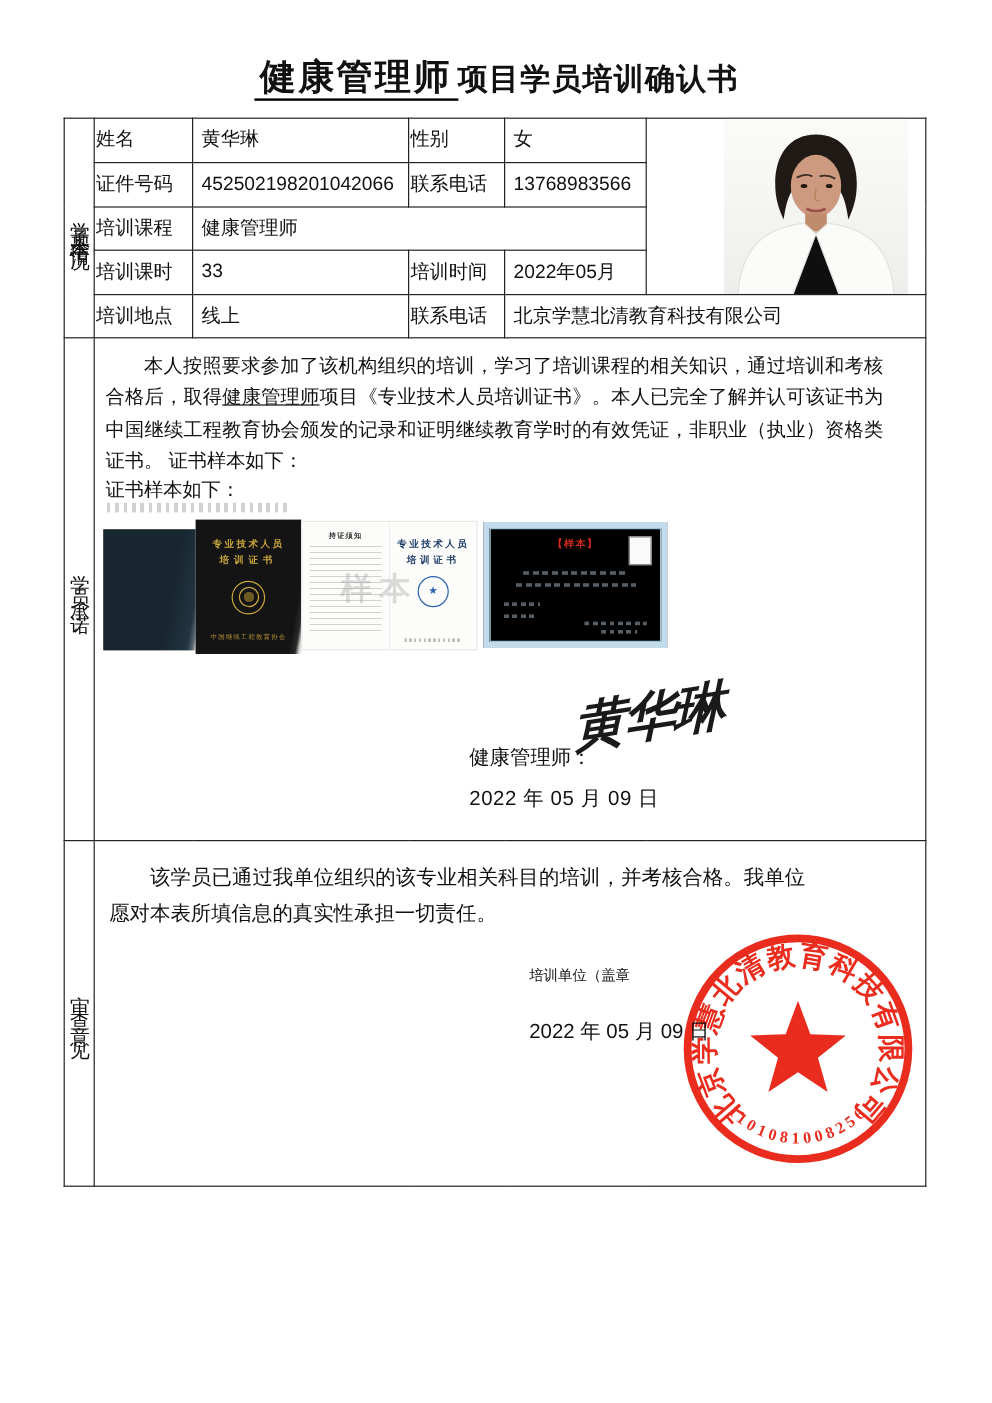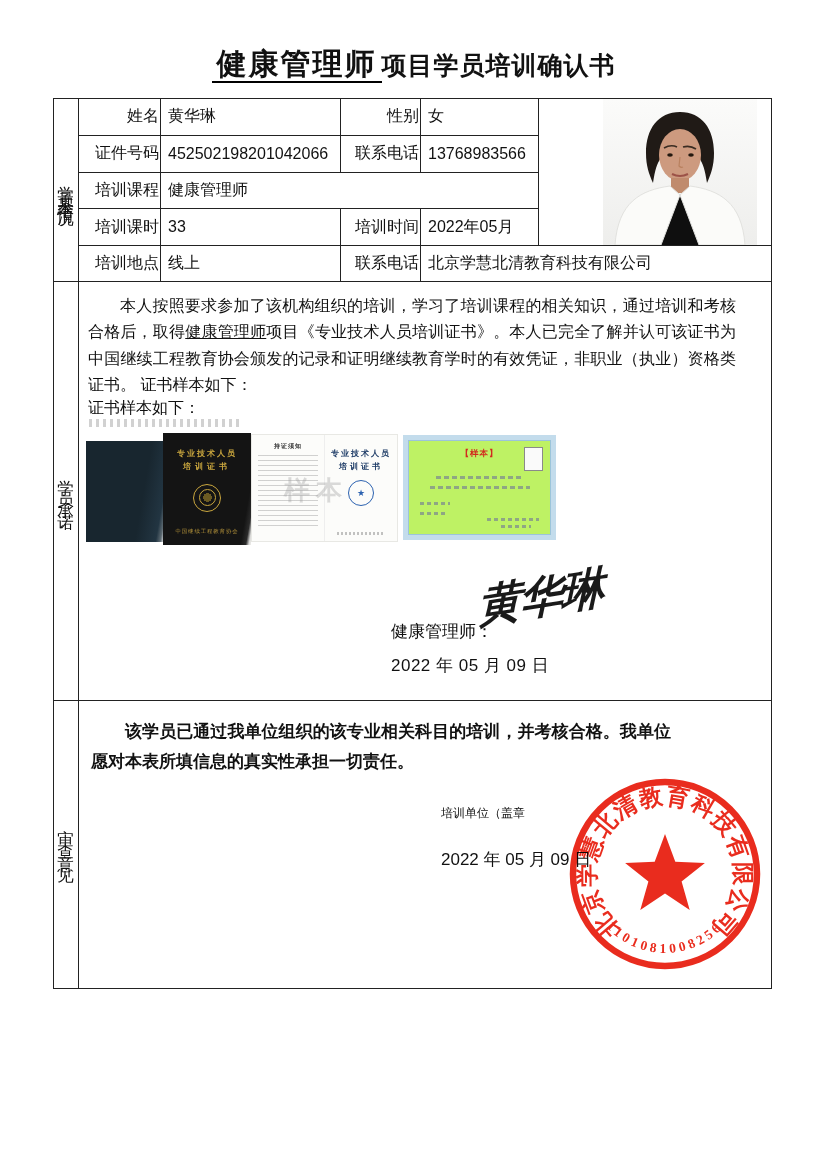--- a/index.html
+++ b/index.html
@@ -9,21 +9,21 @@
   }
   
   .title-wrap{position:absolute;top:44px;left:0;width:100%;text-align:center;white-space:nowrap;}
   .title-bold{font-size:30px;font-weight:900;letter-spacing:2px;border-bottom:2.5px solid #000;padding:0 5px 1px 5px;}
   .title-rest{font-size:25px;font-weight:600;letter-spacing:1px;}
   
   table.doc{
     position:absolute;left:53px;top:98px;width:718px;border-collapse:collapse;table-layout:fixed;
   }
   table.doc td{border:1.8px solid #222;font-size:16px;overflow:hidden;}
-  td.lbl{text-align:right;font-size:16px;}
+  td.lbl{text-align:left;font-size:16px;}
   td.val{padding-left:7px;font-size:16.5px;}
   td.vlab{text-align:center;vertical-align:middle;}
   .vtext{writing-mode:vertical-rl;text-orientation:upright;margin:0 auto;font-size:16.5px;display:inline-block;}
   .sp1{letter-spacing:5px;}
   .sp2{letter-spacing:11px;}
   .sp3{letter-spacing:13px;}
   
   td.photo-cell{vertical-align:top;padding:0;}
   .photo{display:block;margin-left:64px;}
   
@@ -51,38 +51,38 @@
   .c3-page{flex:1;position:relative;padding:7px 6px;}
   .c3-left{border-right:1px solid #eee;}
   .c3-notice{font-size:6px;font-weight:700;text-align:center;color:#333;letter-spacing:1px;}
   .c3-lines{margin-top:4px;height:72px;background:repeating-linear-gradient(#adadad 0 1px,transparent 1px 5px);opacity:.55;}
   .c3-t1{margin-top:6px;text-align:center;color:#1d3b66;font-size:8px;font-weight:700;letter-spacing:2px;font-family:"Liberation Serif","DejaVu Serif",serif;}
   .c3-t2{text-align:center;color:#1d3b66;font-size:8px;font-weight:700;letter-spacing:3px;margin-top:2px;font-family:"Liberation Serif","DejaVu Serif",serif;}
   .c3-seal{width:24px;height:24px;border:1.5px solid #2c62b0;border-radius:50%;margin:8px auto 0 auto;
     display:flex;align-items:center;justify-content:center;color:#2c62b0;font-size:9px;}
   .c3-foot{position:absolute;bottom:6px;left:12px;right:12px;height:3px;background:repeating-linear-gradient(90deg,#9a9a9a 0 2px,transparent 2px 4px);opacity:.6;}
   .c3-watermark{position:absolute;left:32px;top:38px;font-size:26px;color:rgba(160,160,160,.38);letter-spacing:6px;font-weight:700;pointer-events:none;font-family:Liberation Mono, monospace;}
-  .cert4{left:324px;top:153px;width:153px;height:105px;background:#bef264;border:5px solid #c3dcec;box-shadow:inset 0 0 0 1px #9cc4da;}
+  .cert4{left:324px;top:153px;width:153px;height:105px;background:#000000;border:5px solid #c3dcec;box-shadow:inset 0 0 0 1px #9cc4da;}
   .c4-tag{margin-top:8px;text-align:center;color:#d22a1e;font-size:8.5px;font-weight:700;letter-spacing:1px;}
   .c4-photo{position:absolute;right:8px;top:7px;width:17px;height:22px;border:1px solid #8a8a8a;background:#fafafa;}
   .c4-l1{position:absolute;left:28px;top:36px;width:86px;height:3px;background:repeating-linear-gradient(90deg,#7a8691 0 5px,transparent 5px 8px);opacity:.7;}
   .c4-l2{position:absolute;left:22px;top:46px;width:100px;height:3px;background:repeating-linear-gradient(90deg,#7a8691 0 5px,transparent 5px 8px);opacity:.7;}
   .c4-l3{position:absolute;left:12px;top:62px;width:30px;height:3px;background:repeating-linear-gradient(90deg,#7a8691 0 4px,transparent 4px 7px);opacity:.7;}
   .c4-l4{position:absolute;left:12px;top:72px;width:26px;height:3px;background:repeating-linear-gradient(90deg,#7a8691 0 4px,transparent 4px 7px);opacity:.7;}
   .c4-f1{position:absolute;right:12px;bottom:14px;width:52px;height:3px;background:repeating-linear-gradient(90deg,#7a8691 0 4px,transparent 4px 7px);opacity:.7;}
   .c4-f2{position:absolute;right:20px;bottom:7px;width:30px;height:3px;background:repeating-linear-gradient(90deg,#7a8691 0 4px,transparent 4px 7px);opacity:.7;}
   
   .sig-label{position:absolute;left:312px;top:338px;font-size:17px;}
   .sig-hand{
     position:absolute;left:398px;top:286px;font-size:44px;font-weight:700;font-style:italic;color:#1a1a1a;
     transform:rotate(-9deg) skewX(-8deg);letter-spacing:-2px;white-space:nowrap;
   }
   .sig-date{position:absolute;left:312px;top:372px;font-size:17px;letter-spacing:.5px;}
   
-  .review-para{top:16px;left:12px;width:580px;font-size:17px;line-height:30px;font-weight:700;}
+  .review-para{top:16px;left:12px;width:580px;font-size:17px;line-height:30px;font-weight:400;}
   .unit-label{position:absolute;left:362px;top:104px;font-size:12px;font-weight:500;}
   .review-date{position:absolute;left:362px;top:147px;font-size:17px;}
   .stamp{position:absolute;left:486px;top:73px;width:200px;height:200px;mix-blend-mode:multiply;opacity:.93;}
 </style>
 </head>
 <body>
 
 <div class="page">
 
   <div class="title-wrap">

